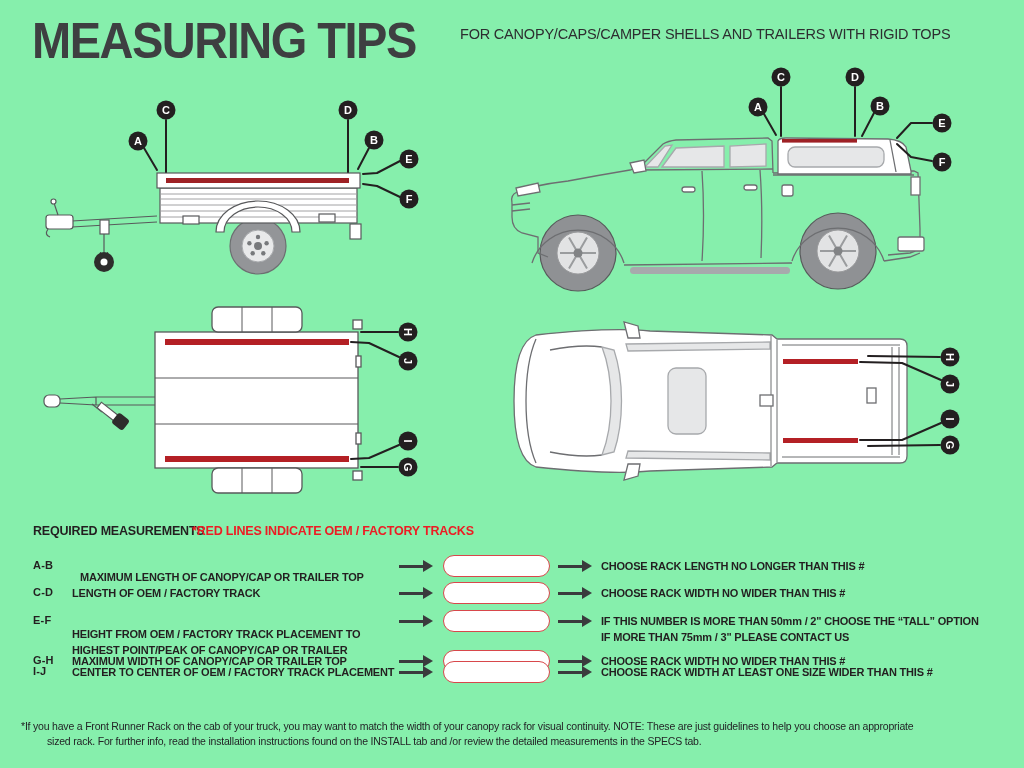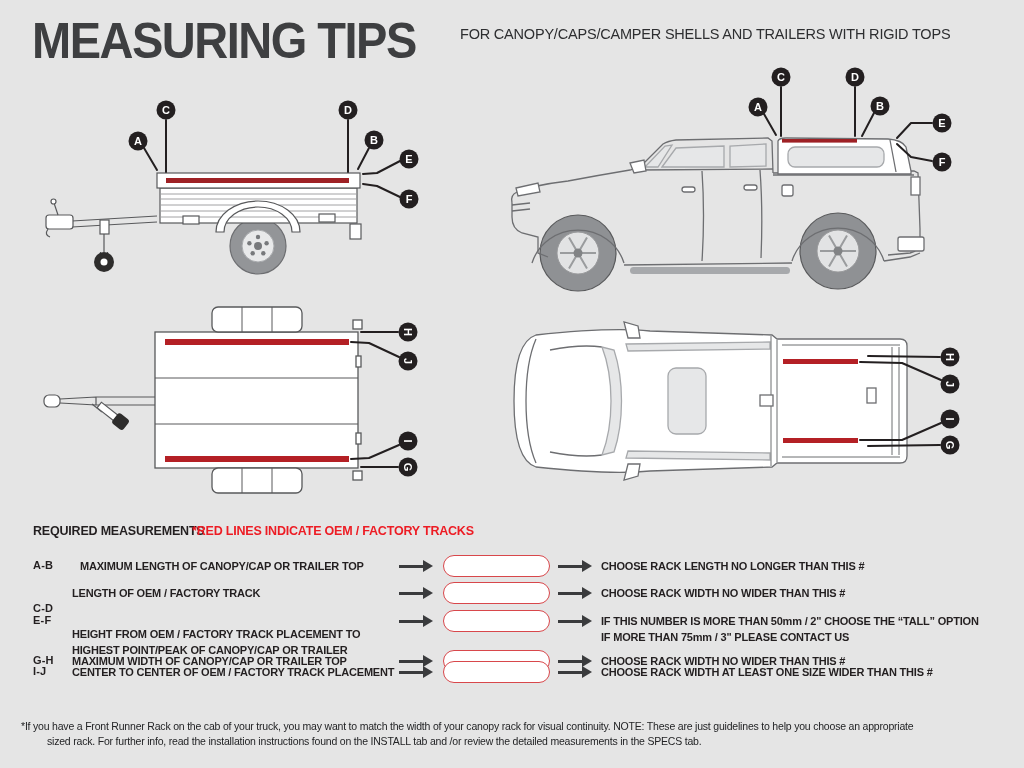--- a/index.html
+++ b/index.html
@@ -1,17 +1,17 @@
 <!DOCTYPE html>
 <html><head>
 <meta charset="utf-8">
 <style>
   * { margin:0; padding:0; box-sizing:border-box; }
   body { background:#fff; font-family:"Liberation Sans", sans-serif; }
-  #canvas { position:relative; width:1024px; height:768px; background:#e5e5e5; overflow:hidden; }
+  #canvas { position:relative; width:1024px; height:768px; background:#86efac; overflow:hidden; }
 
   .title { position:absolute; left:32px; top:12px; font-size:47px; font-weight:800;
            letter-spacing:-1.5px; color:#3e3f41; transform:scaleY(1.05); transform-origin:top left; }
   .subtitle { position:absolute; left:460px; top:24px; font-size:14.5px; font-weight:400;
               color:#2d2e30; line-height:20px; letter-spacing:-0.2px; }
   .subtitle span { display:block; }
 
   .svg-diagram { position:absolute; }
   #trailer-side { left:20px; top:90px; }
   #truck-side   { left:490px; top:55px; }
@@ -255,33 +255,33 @@
       <circle class="lbl-circle" cx="460" cy="145" r="9.5"></circle>
         <text class="lbl-text" x="460" y="149" transform="rotate(90 460 145)">G</text>
     </g>
   </svg>
 
   <div class="sec-head black">REQUIRED MEASUREMENTS</div>
   <div class="sec-head red">*RED LINES INDICATE OEM / FACTORY TRACKS</div>
 
   <div class="m-row" style="top:552px;">
     <div class="m-id" style="top:7px;">A-B</div>
-    <div class="m-desc" style="top:7px;padding-left:8px;">
+    <div class="m-desc" style="top:18px;padding-left:8px;">
       <span>MAXIMUM  LENGTH OF CANOPY/CAP OR TRAILER TOP</span>
     </div>
     <div class="arr a1" style="top:12.5px;"></div>
     <div class="pill" style="top:3px;"></div>
     <div class="arr a2" style="top:12.5px;"></div>
     <div class="m-res" style="top:7px;">
       <span>CHOOSE RACK LENGTH NO LONGER THAN THIS #</span>
     </div>
   </div>
 
   <div class="m-row" style="top:579px;">
-    <div class="m-id" style="top:23px;">C-D</div>
+    <div class="m-id" style="top:7px;">C-D</div>
     <div class="m-desc" style="top:7px;">
       <span>LENGTH OF OEM / FACTORY TRACK</span>
     </div>
     <div class="arr a1" style="top:12.5px;"></div>
     <div class="pill" style="top:3px;"></div>
     <div class="arr a2" style="top:12.5px;"></div>
     <div class="m-res" style="top:7px;">
       <span>CHOOSE RACK WIDTH NO WIDER THAN THIS #</span>
     </div>
   </div>

